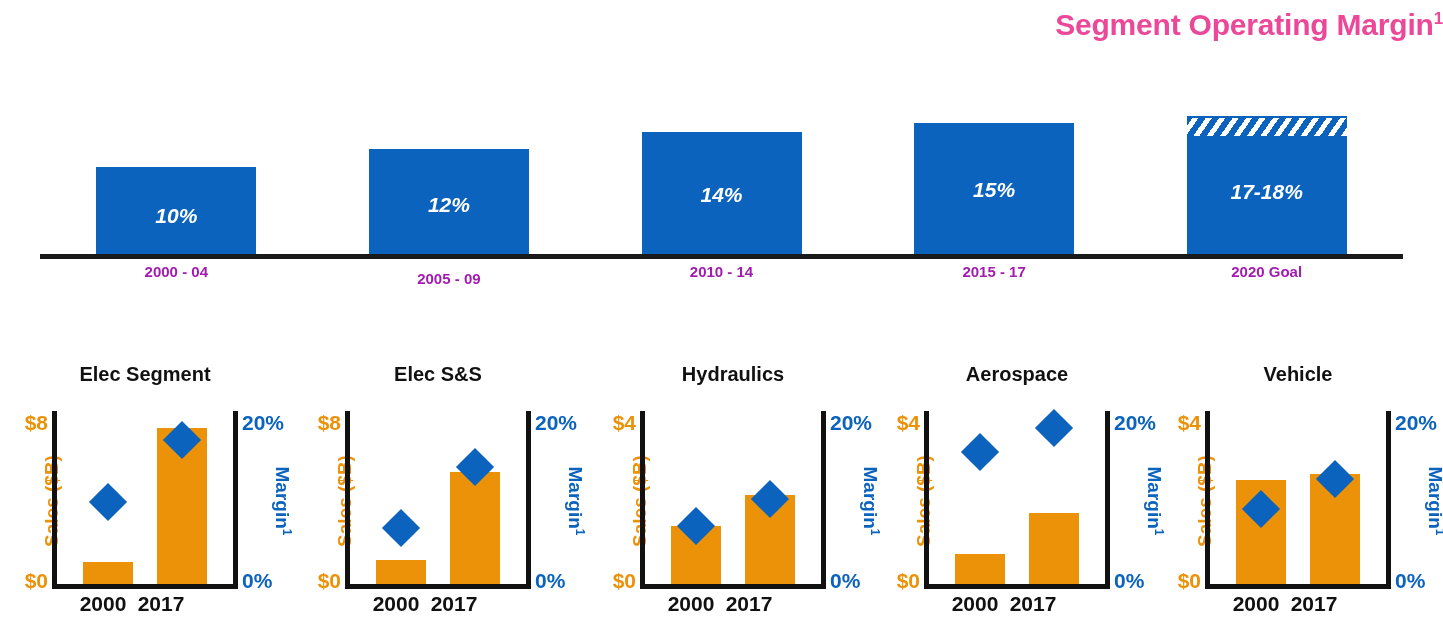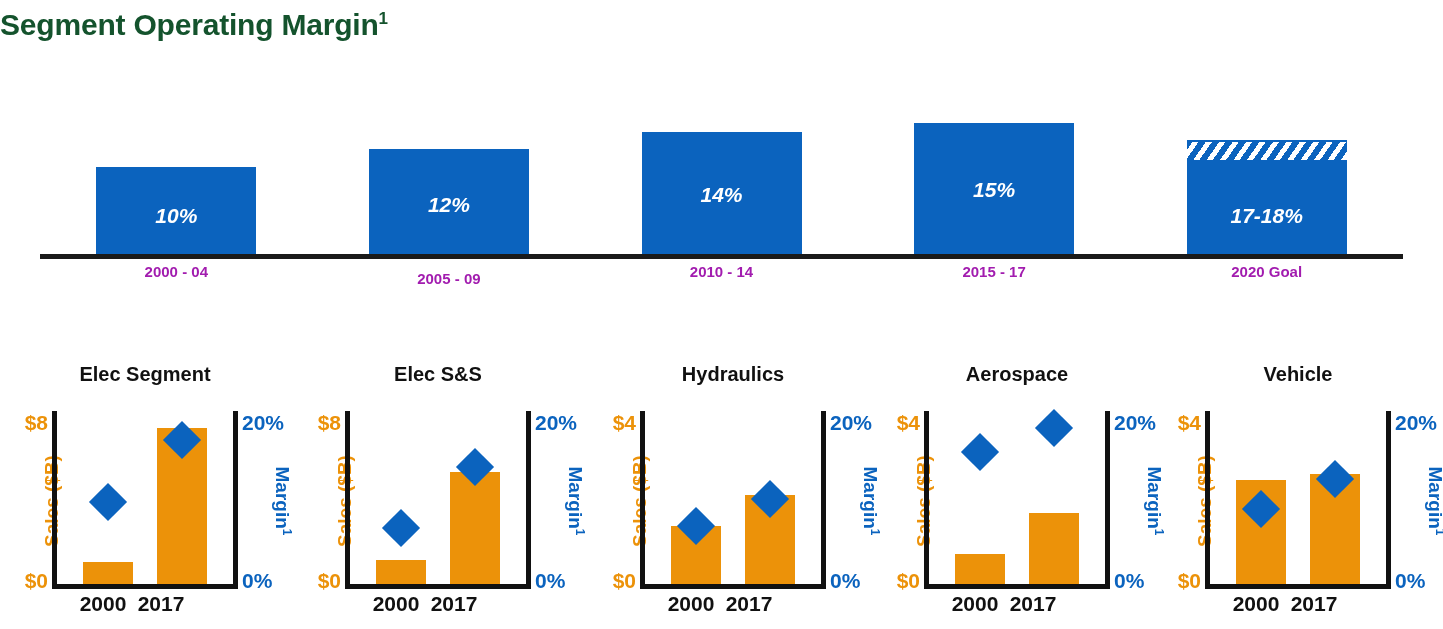--- a/index.html
+++ b/index.html
@@ -14,24 +14,24 @@
     overflow: hidden;
     position: relative;
   }
 
   
   #chart-title {
     position: absolute;
     top: 8px;
     left: 0;
     width: 1443px;
-    text-align: left;
+    text-align: right;
     font-size: 30px;
     font-weight: bold;
-    color: #14532d;
+    color: #ec4899;
     letter-spacing: -0.2px;
   }
   #chart-title .sup {
     font-size: 17px;
     vertical-align: super;
     line-height: 0;
   }
 
   
   #main-chart {
@@ -254,21 +254,21 @@
         <div class="main-bar" style="height: 122px;">
           <div class="main-bar-value" style="top: 51px;">14%</div>
         </div>
       </div>
       <div class="main-bar-slot" style="left: 874.1px;">
         <div class="main-bar" style="height: 131px;">
           <div class="main-bar-value" style="top: 55px;">15%</div>
         </div>
       </div>
       <div class="main-bar-slot" style="left: 1146.7px;">
-        <div class="main-bar hatched" style="height: 114px;">
+        <div class="main-bar hatched" style="height: 138px;">
           <div class="main-bar-value" style="top: 64px;">17-18%</div>
         </div>
       </div>
     </div>
   <div id="main-axis-line"></div>
 <div class="main-cat-label" style="left: 6.3px;">2000 - 04</div>
     <div class="main-cat-label" style="left: 278.9px; margin-top: 7px;">2005 - 09</div>
     <div class="main-cat-label" style="left: 551.5px;">2010 - 14</div>
     <div class="main-cat-label" style="left: 824.1px;">2015 - 17</div>
     <div class="main-cat-label" style="left: 1096.7px;">2020 Goal</div>

